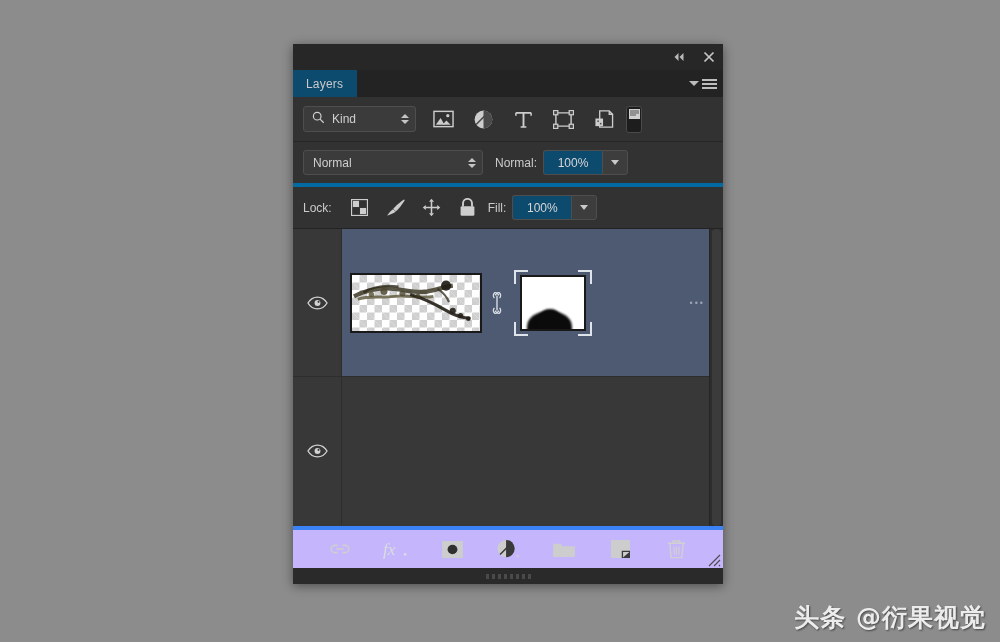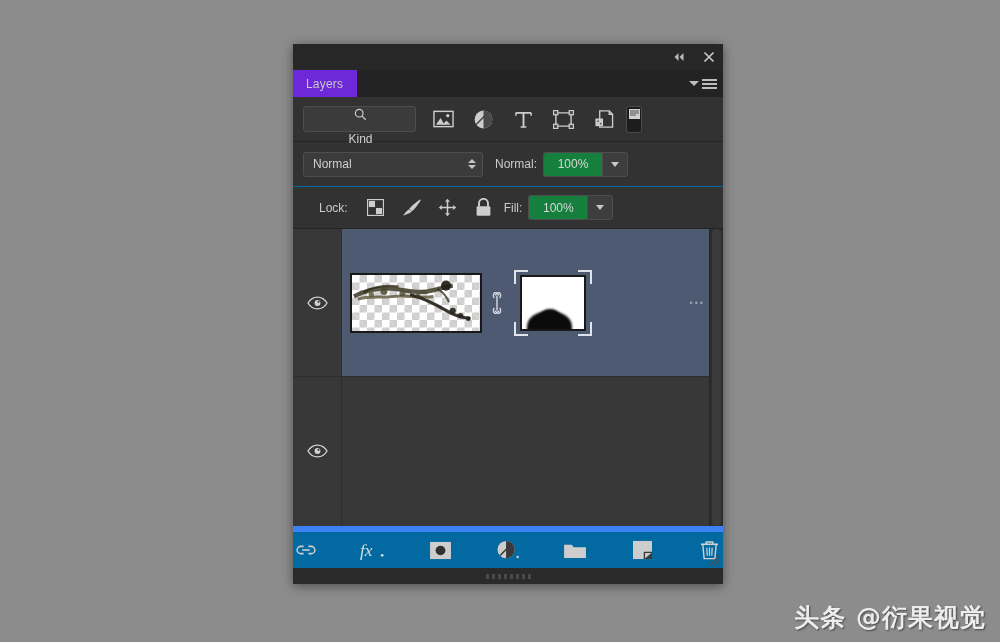--- a/index.html
+++ b/index.html
@@ -58,21 +58,21 @@
 
   
   .tabrow {
     position: relative;
     height: 27px;
     background: #2b2b2b;
     display: flex;
     align-items: stretch;
   }
   .tab {
-    background: #6d28d9;
+    background: #0c4a6e;
     color: #c9c9c9;
     font-size: 12px;
     display: flex;
     align-items: center;
     padding: 0 14px 0 13px;
     cursor: pointer;
     letter-spacing: .2px;
   }
   .tab-rest { flex: 1; background: #232323; }
   .panel-menu {
@@ -104,21 +104,20 @@
     height: 26px;
     background: #3b3b3b;
     border: 1px solid #4e4e4e;
     border-radius: 3px;
     display: flex;
     align-items: center;
     gap: 7px;
     padding: 0 6px 0 8px;
     box-sizing: border-box;
     cursor: pointer;
-    flex-direction: column;
   }
   .kind-label { color: #cfcfcf; font-size: 12px; flex: 1; }
   .spin { display: flex; flex-direction: column; align-items: center; gap: 2px; }
   .spin i.up { width:0;height:0;border-left:4px solid transparent;border-right:4px solid transparent;border-bottom:4px solid #c5c5c5; }
   .spin i.dn { width:0;height:0;border-left:4px solid transparent;border-right:4px solid transparent;border-top:4px solid #c5c5c5; }
 
   .filter-icons { display: flex; align-items: center; gap: 17px; margin-left: 16px; }
   .ficon { width: 23px; height: 23px; display: flex; align-items: center; justify-content: center; cursor: pointer; }
   .toggle-pill {
     width: 16px; height: 27px; background: #1d1d1d; border: 1px solid #4a4a4a;
@@ -126,33 +125,33 @@
     padding-top:2px; box-sizing:border-box; cursor: pointer;
   }
 
   
   .blendrow {
     height: 45px;
     background: #323232;
     display: flex;
     align-items: center;
     padding-left: 10px;
-    border-bottom: 1px solid #0369a1;
+    border-bottom: 4px solid #0369a1;
     box-sizing: border-box;
   }
   .blend-select {
     width: 180px; height: 25px; background: #3b3b3b; border: 1px solid #4e4e4e;
     border-radius: 3px; display: flex; align-items: center; padding: 0 6px 0 9px;
     box-sizing: border-box; cursor: pointer;
   }
   .blend-label { color: #cfcfcf; font-size: 12px; flex: 1; }
   .field-label { color: #cbcbcb; font-size: 12px; margin-left: 12px; margin-right: 6px; white-space: nowrap; }
   .num-group { display: flex; align-items: stretch; height: 25px; }
   .num-box {
-    width: 58px; background: #15803d; border: 1px solid #4e4e4e; border-right: none;
+    width: 58px; background: #0c4a6e; border: 1px solid #4e4e4e; border-right: none;
     border-radius: 3px 0 0 3px; color: #d7d7d7; font-size: 12px;
     display: flex; align-items: center; justify-content: center; cursor: text;
   }
   .num-arrow {
     width: 24px; background: #3d3d3d; border: 1px solid #4e4e4e; border-radius: 0 3px 3px 0;
     display: flex; align-items: center; justify-content: center; cursor: pointer;
   }
   .num-arrow i { width:0;height:0;border-left:4px solid transparent;border-right:4px solid transparent;border-top:5px solid #c9c9c9; }
 
   
@@ -222,22 +221,22 @@
 
   
   .vscroll {
     position: absolute; right: 0; top: 0; width: 14px; height: 100%;
     background: #2d2d2d; border-left: 1px solid #262626; box-sizing: border-box; cursor: pointer;
   }
   .vthumb { position: absolute; left: 2px; top: 0; width: 9px; height: 100%; background: #3b3b3b; border-radius: 4px; }
 
   
   .bottombar {
-    height: 42px; background: #0369a1; border-top: 6px solid #3b82f6;
-    display: flex; align-items: center; justify-content: space-between; gap: 30px;
+    height: 42px; background: #c4b5fd; border-top: 4px solid #3b82f6;
+    display: flex; align-items: center; justify-content: center; gap: 30px;
     position: relative; box-sizing: border-box;
   }
   .bico { width: 26px; height: 26px; display: flex; align-items: center; justify-content: center; cursor: pointer; }
   .resize-grip { position: absolute; right: 2px; bottom: 1px; width: 16px; height: 16px; }
 
   
   .footstrip {
     height: 16px; background: #2a2a2a; display: flex; align-items: center; justify-content: center;
     cursor: grab;
   }
@@ -369,21 +368,21 @@
     <span class="field-label">Normal:</span>
     <div class="num-group">
       <div class="num-box">100%</div>
       <div class="num-arrow">
           <i></i>
         </div>
     </div>
   </div>
 
   <div class="lockrow">
-    <span class="field-label" style="margin-left:16px">Lock:</span>
+    <span class="field-label" style="margin-left:0">Lock:</span>
     <div class="lock-icons">
       <span class="lockico">
         <svg width="17" height="17" viewBox="0 0 18 18">
           <rect x="0.5" y="0.5" width="17" height="17" stroke="#cdcdcd" stroke-width="1.4" fill="none"></rect>
           <rect x="2" y="2" width="6.5" height="6.5" fill="#cdcdcd"></rect>
           <rect x="9.5" y="9.5" width="6.5" height="6.5" fill="#cdcdcd"></rect>
         </svg>
       </span>
       <span class="lockico">
         <svg width="20" height="19" viewBox="0 0 21 20">

